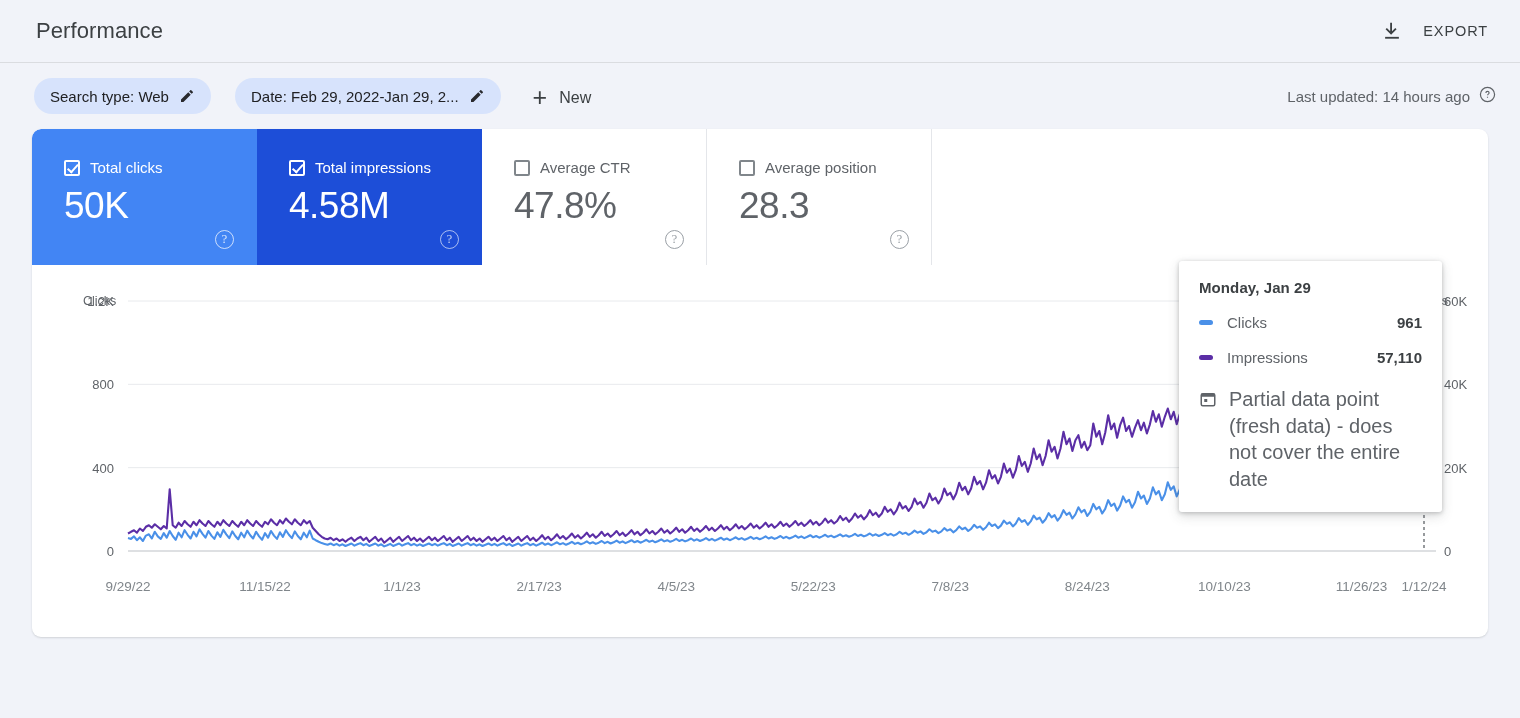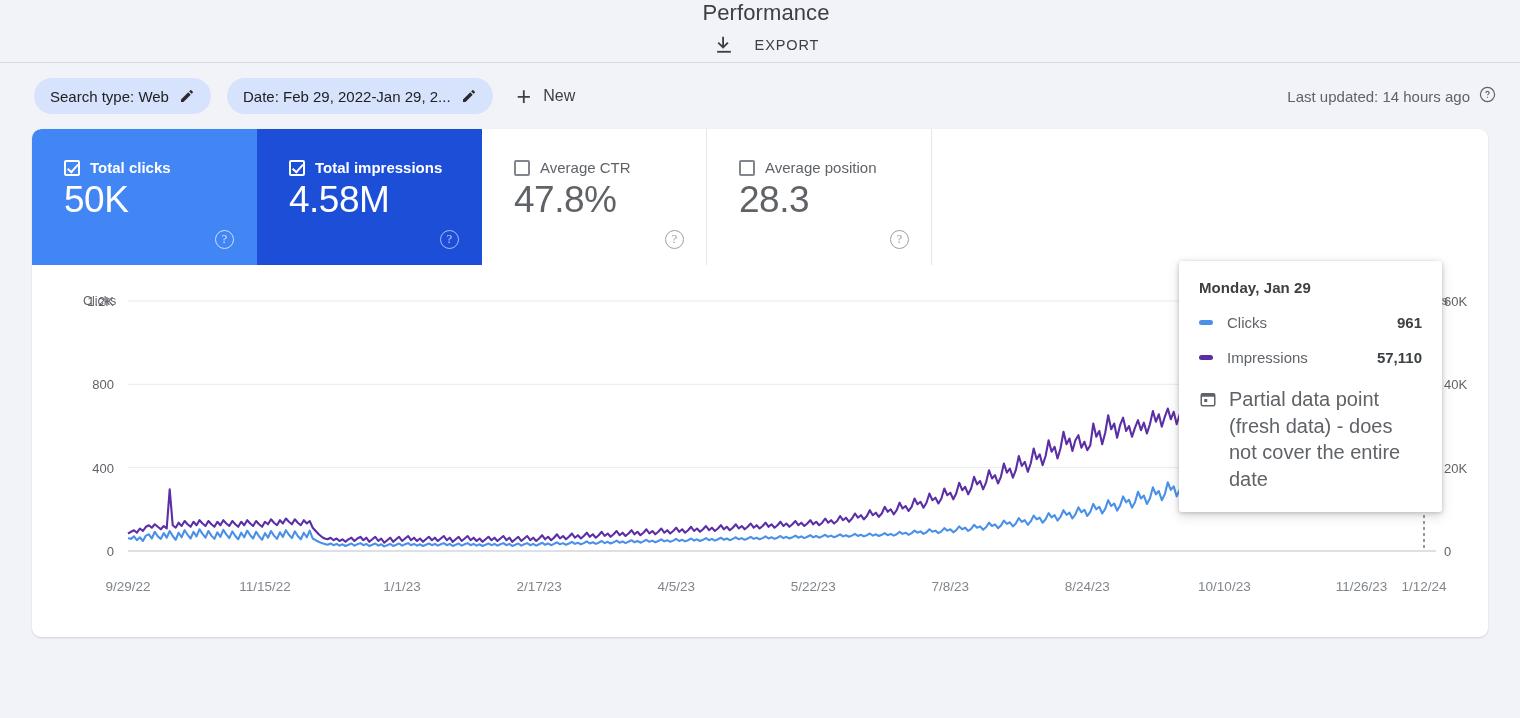--- a/index.html
+++ b/index.html
@@ -9,21 +9,21 @@
     font-family: "Liberation Sans", sans-serif;
     -webkit-font-smoothing: antialiased;
     overflow: hidden;
   }
 
   
   .header {
     position: relative;
     height: 62px;
     padding: 0 24px 0 36px;
-    display: flex; align-items: center; justify-content: space-between; flex-direction: column;
+    display: flex; align-items: center; justify-content: space-between;
   }
   .page-title {
     font-size: 22px; color: #3c4043; font-weight: 400; letter-spacing: .1px;
   }
   .export-btn {
     display: flex; align-items: center; gap: 20px;
     color: #3c4043; font-size: 14.5px; letter-spacing: .9px;
     cursor: pointer; padding: 6px 8px;
   }
   .export-btn .dl-icon { display: flex; align-items: center; }
@@ -31,21 +31,21 @@
   .header-rule {
     height: 1px; background: #dadce0; margin: 0;
     width: 100%;
   }
 
   
   .filterbar {
     height: 66px; display: flex; align-items: center;
     padding: 0 24px 0 34px; justify-content: space-between;
   }
-  .chips { display: flex; align-items: center; gap: 16px; }
+  .chips { display: flex; align-items: flex-end; gap: 24px; }
   .chip {
     display: inline-flex; align-items: center; gap: 10px;
     background: #d7e3fc; color: #202124;
     border-radius: 18px; height: 36px; padding: 0 16px;
     font-size: 15px; cursor: pointer; white-space: nowrap;
   }
   .chip .pencil { display:flex; align-items:center; opacity:.95; }
   .new-btn {
     display: inline-flex; align-items: center; gap: 12px;
     color: #3c4043; font-size: 16px; padding: 4px 10px 4px 4px;
@@ -71,33 +71,33 @@
     position: relative; width: 225px; padding: 30px 0 0 32px;
     border-right: 1px solid #e4e6ea; cursor: pointer;
   }
   .metric.blue { background: #4285f4; border-right-color: transparent; border-top-left-radius: 9px; }
   .metric.purple { background: #1d4ed8; border-right-color: transparent; }
   .metric.plain { background: #fff; }
   .metric-label {
     display: flex; align-items: center; gap: 10px;
     font-size: 15px; color: #5f6368;
   }
-  .metric.blue .metric-label, .metric.purple .metric-label { color: #fff; font-weight: bold; }
+  .metric.blue .metric-label, .metric.purple .metric-label { color: #fff; }
   .cbox {
     width: 16px; height: 16px; border: 2px solid #80868b;
     border-radius: 2px; position: relative; flex: none;
   }
   .metric.blue .cbox, .metric.purple .cbox { border-color: #fff; }
   .cbox.checked::after {
     content: ""; position: absolute; left: 3.5px; top: 0px;
     width: 4px; height: 8.5px; border: solid #fff;
     border-width: 0 2px 2px 0; transform: rotate(42deg);
   }
   .metric-value {
-    margin-top: 3px; font-size: 37px; font-weight: 400;
+    margin-top: 9px; font-size: 37px; font-weight: 400;
     color: #5f6368; letter-spacing: -.5px; line-height: 1.15;
   }
   .metric.blue .metric-value, .metric.purple .metric-value { color: #fff; }
   .help {
     position: absolute; right: 22px; bottom: 16px;
     width: 19px; height: 19px; border-radius: 50%;
     border: 1.6px solid #9aa0a6; color: #9aa0a6;
     font-size: 13px; line-height: 16px; text-align: center;
     cursor: pointer; font-family: "Liberation Serif", serif;
   }

